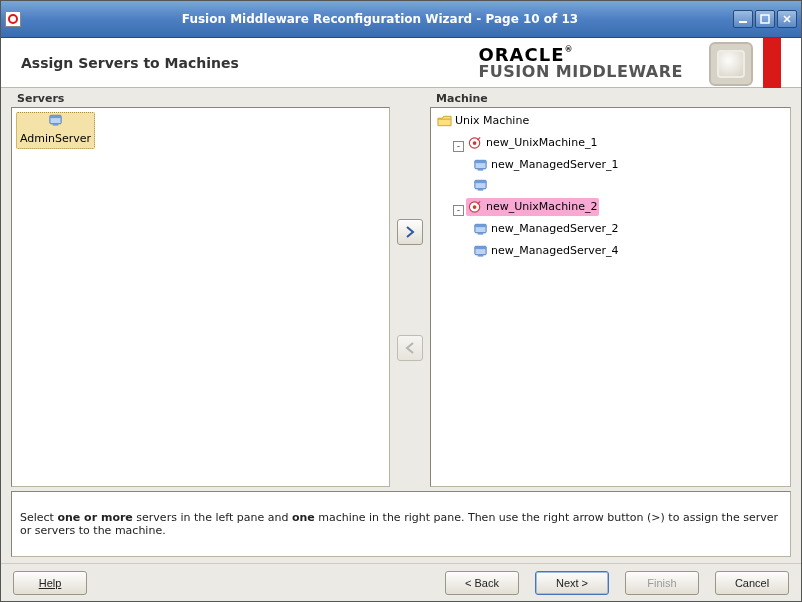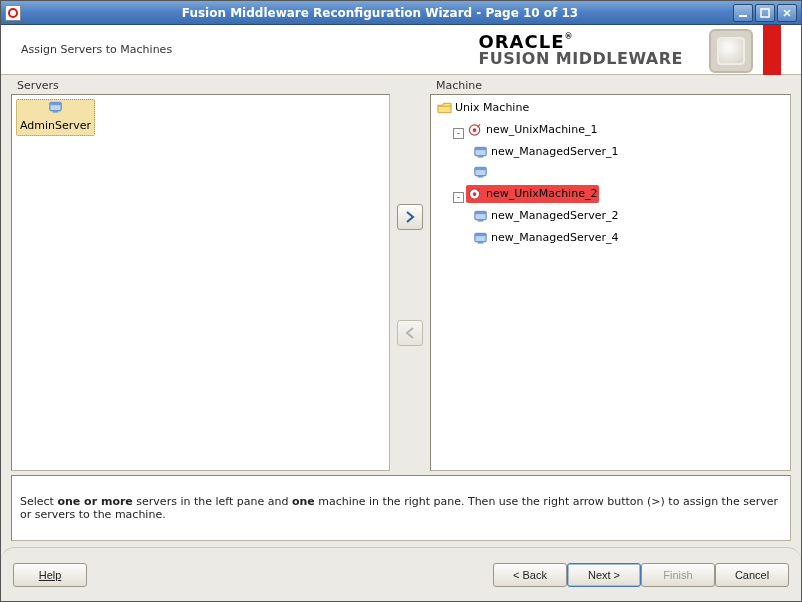--- a/index.html
+++ b/index.html
@@ -9,21 +9,21 @@
     background: #eceae5;
     width: 802px;
     height: 602px;
     overflow: hidden;
     display: flex;
     flex-direction: column;
     border: 1px solid #555;
   }
   
   .titlebar {
-    height: 24px;
+    height: 37px;
     background: linear-gradient(to bottom, #7aa6d8 0%, #4c7fc3 50%, #3a6cb0 100%);
     display: flex;
     align-items: center;
     color: #fff;
     font-weight: bold;
     font-size: 12px;
     padding: 8px 4px;
     border-bottom: 1px solid #2a4a74;
   }
   .titlebar .appicon {
@@ -50,23 +50,23 @@
   .header {
     height: 50px;
     background: #fff;
     display: flex;
     align-items: center;
     padding: 0 20px 0 20px;
     border-bottom: 1px solid #bdb8a8;
     position: relative;
   }
   .header .heading {
-    font-size: 11px;
+    font-size: 14px;
     color: #333;
-    font-weight: normal;
+    font-weight: bold;
   }
   .brand {
     margin-left: auto;
     text-align: left;
     line-height: 1;
     padding-right: 8px;
   }
   .brand .oracle {
     color: #000000;
     font-size: 18px;
@@ -114,21 +114,21 @@
   }
   .panel {
     display: flex;
     flex-direction: column;
     min-width: 0;
   }
   .panel.left  { flex: 1.05; }
   .panel.right { flex: 1; }
   .panel-label {
     font-size: 11px;
-    font-weight: normal;
+    font-weight: bold;
     color: #333;
     padding: 0 0 2px 6px;
   }
   .panel-box {
     flex: 1;
     background: #fff;
     border: 1px solid #b8b3a3;
     border-top: 1px solid #8a8676;
     border-left: 1px solid #8a8676;
     overflow: auto;
@@ -160,21 +160,21 @@
     line-height:18px;
   }
   .node{
     display:inline-flex;align-items:center;gap:3px;
     padding:0 2px;border-radius:2px;cursor:default;
   }
   .node.selected{
     background:#f5e2a8;border:1px dotted #a88d2a;padding:0 3px;flex-direction:column;
   }
   .node.highlight{
-    background:#ef4444;
+    background:#f9a8d4;
   }
   .expander{
     width:11px;height:11px;border:1px solid #888;background:#fff;
     display:inline-flex;align-items:center;justify-content:center;
     font-size:9px;line-height:1;color:#333;margin-right:2px;cursor:pointer;
     font-family:monospace;position:relative;top:-1px;
   }
   .icon{width:15px;height:14px;display:inline-flex;align-items:center;justify-content:center;}
   .icon svg{width:15px;height:14px;}
   
@@ -183,26 +183,25 @@
     border:1px solid #b8b3a3;
     border-top:1px solid #8a8676;
     border-left:1px solid #8a8676;
     padding:19px 8px;
     min-height:52px;
     font-size:11px;color:#222;
   }
   .hintbox b{font-weight:bold;}
   
   .footer{
-    height:54px;
+    height:38px;
     display:flex;align-items:center;
-    padding:0 12px;gap:0;
+    padding:0 12px;gap:16px;
     border-top:1px solid #cfcabb;
     background:#eceae5;
-    border-radius:14px;
   }
   .footer .spacer{flex:1;}
   .btn{
     min-width:74px;height:24px;
     padding:0 12px;
     background:linear-gradient(to bottom,#fdfdfc,#e3dfd5);
     border:1px solid #9b9788;border-radius:3px;
     font-size:11px;color:#222;cursor:pointer;
     display:inline-flex;align-items:center;justify-content:center;
   }

